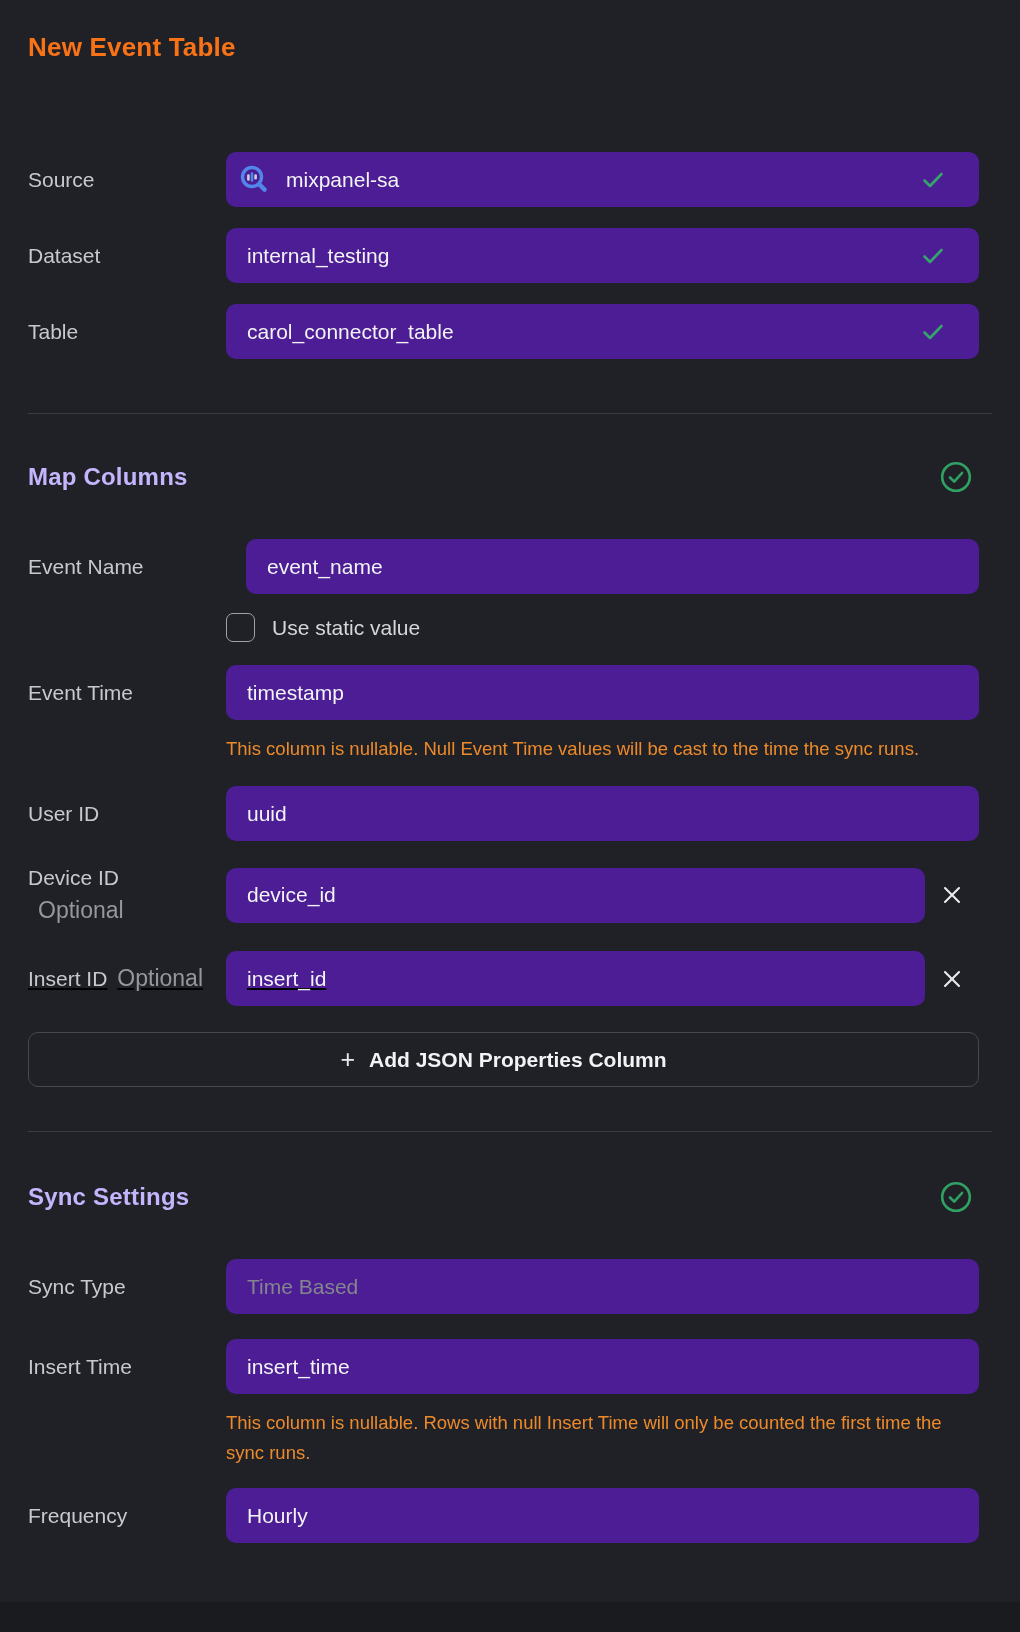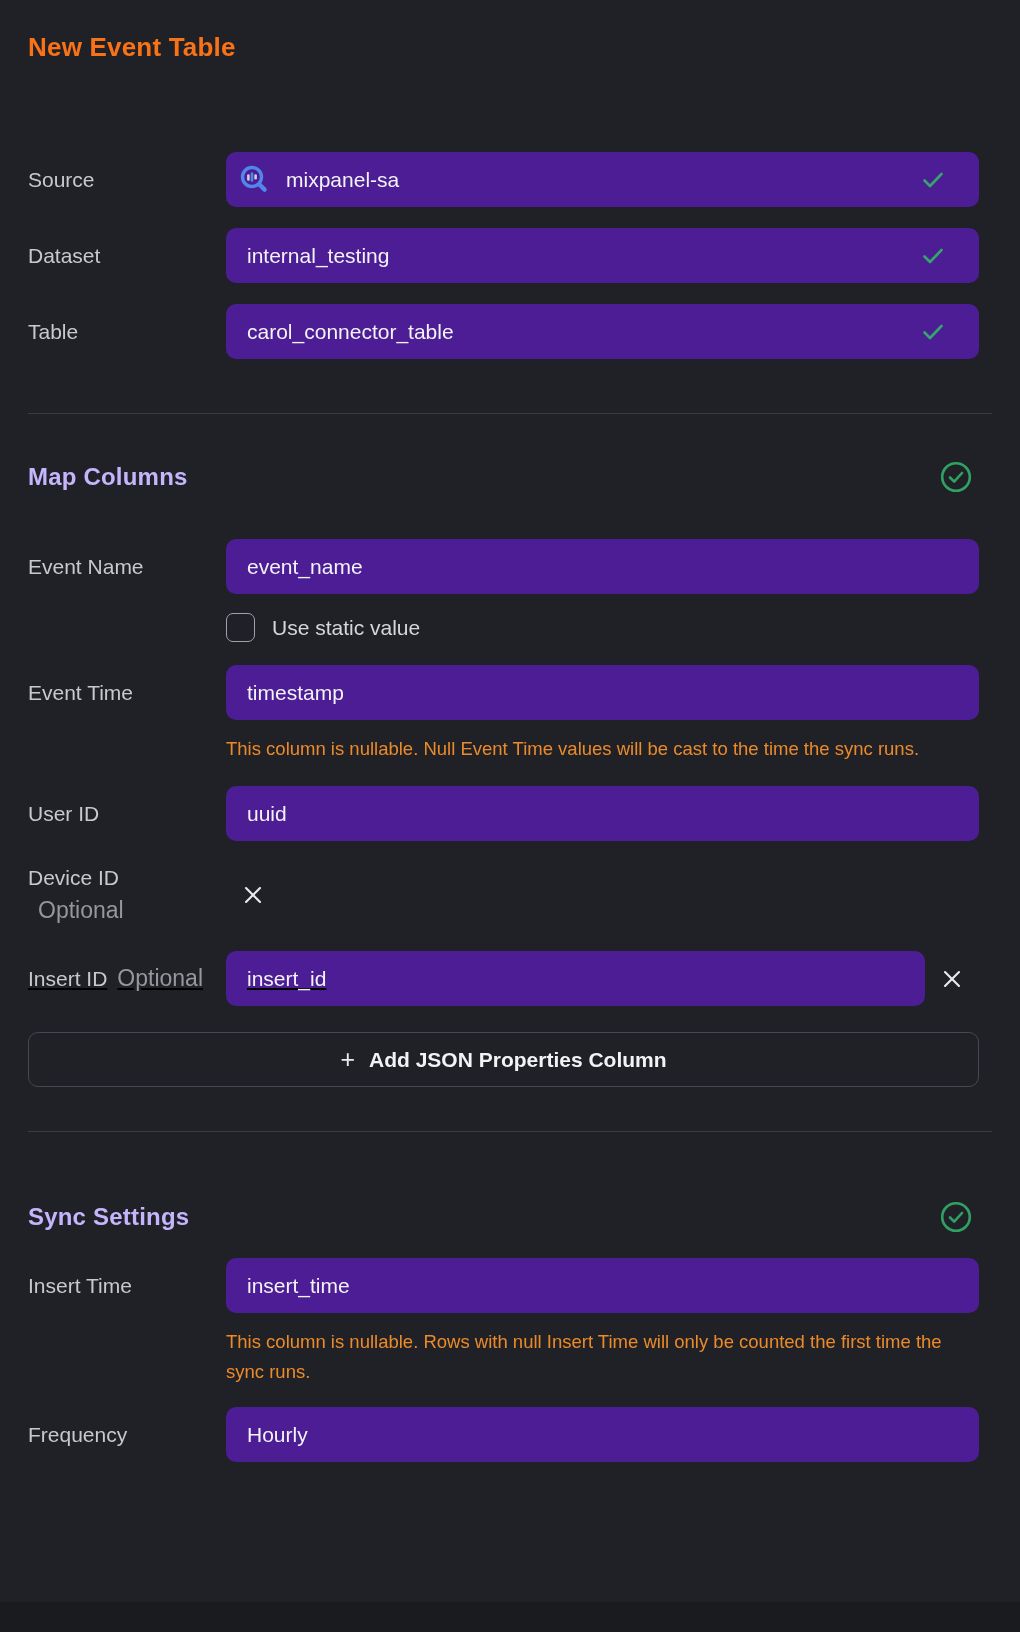--- a/index.html
+++ b/index.html
@@ -74,29 +74,29 @@
 
   .footer-strip{
     position:absolute;left:0;right:0;bottom:0;height:30px;background:#1a1b1f;
   }
 
   
   .mt-source{margin-top:90px;}
   .mt-gap{margin-top:21px;}
   .mt-div1{margin-top:54px;}
   .mt-maphead{margin-top:46px;}
-  .mt-eventname{margin-top:46px;}
+  .mt-eventname{margin-top:46px;gap:20px;}
   .mt-checkbox{margin-top:19px;}
   .mt-eventtime{margin-top:23px;}
   .mt-note1{margin-top:14px;}
   .mt-userid{margin-top:22px;}
   .mt-device{margin-top:25px;}
   .mt-insert{margin-top:27px;text-decoration:underline;}
   .mt-div2{margin-top:44px;}
-  .mt-synchead{margin-top:68px;}
+  .mt-synchead{margin-top:48px;}
   .mt-synctype{margin-top:46px;}
   .mt-inserttime{margin-top:25px;}
   .mt-note2{margin-top:14px;}
   .mt-frequency{margin-top:20px;}
 </style>
 </head>
 <body>
 
 <div class="page">
 
@@ -184,20 +184,23 @@
     <div class="field">
       <span>uuid</span>
     </div>
   </div>
 
   <div class="row mt-device">
     <div class="row-label label-stack">
       <span>Device ID</span>
       <span class="opt">Optional</span>
     </div>
+    <div class="field">
+      <span>device_id</span>
+    </div>
     <div class="x-wrap">
       <svg width="20" height="20" viewBox="0 0 20 20" fill="none">
         <line x1="3" y1="3" x2="17" y2="17" stroke="#e9eaec" stroke-width="2.1" stroke-linecap="round"></line>
         <line x1="17" y1="3" x2="3" y2="17" stroke="#e9eaec" stroke-width="2.1" stroke-linecap="round"></line>
       </svg>
     </div>
   </div>
 
   <div class="row mt-insert">
     <div class="row-label label-inline">
@@ -225,20 +228,26 @@
   <div class="section-head mt-synchead">
     <h2>Sync Settings</h2>
     <span class="status">
       <svg width="32" height="32" viewBox="0 0 32 32" fill="none">
         <circle cx="16" cy="16" r="13.8" stroke="#2fa263" stroke-width="2.6"></circle>
         <path d="M10 16.5 L14.2 20.7 L22 12" stroke="#2fa263" stroke-width="2.6" stroke-linecap="round" stroke-linejoin="round"></path>
       </svg>
     </span>
   </div>
 
+  <div class="row mt-synctype">
+    <div class="row-label">Sync Type</div>
+    <div class="field disabled">
+      <span>Time Based</span>
+    </div>
+  </div>
 
   <div class="row mt-inserttime">
     <div class="row-label">Insert Time</div>
     <div class="field">
       <span>insert_time</span>
     </div>
   </div>
   <div class="note mt-note2">This column is nullable. Rows with null Insert Time will only be counted the first time the sync runs.</div>
 
   <div class="row mt-frequency">

